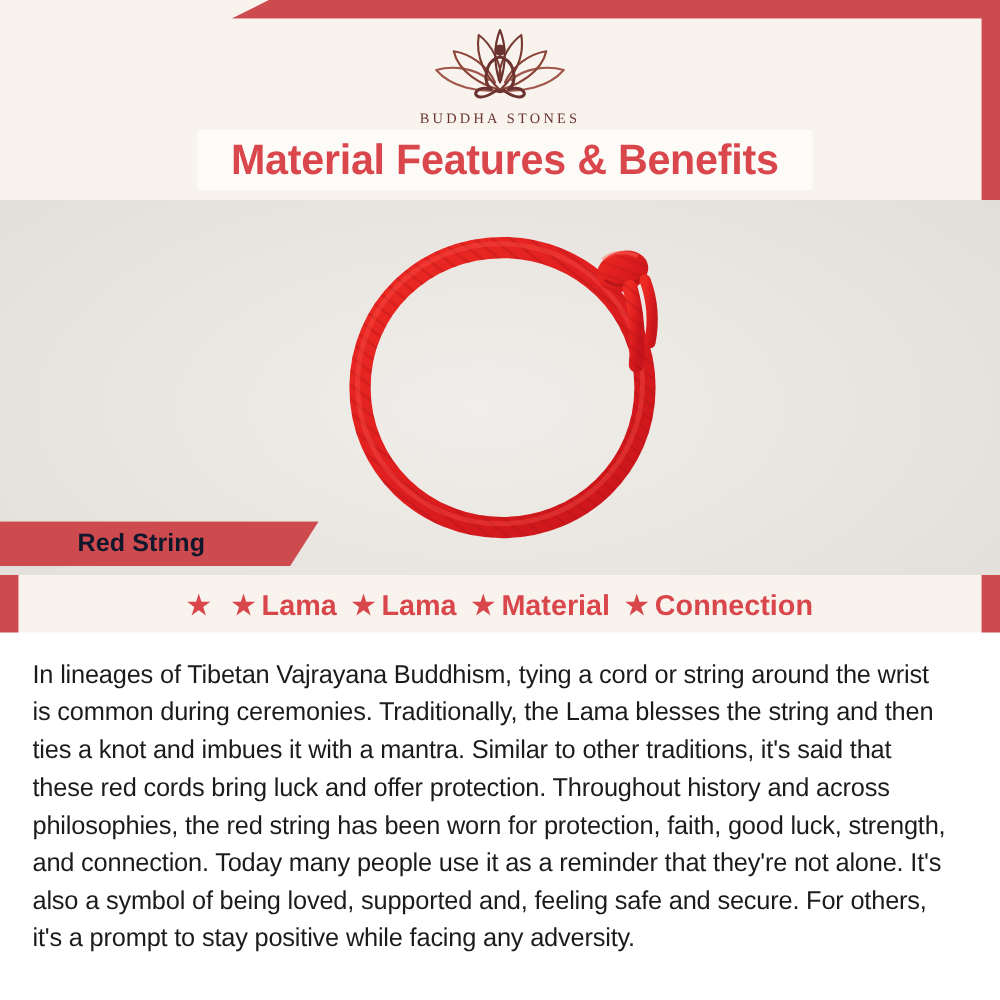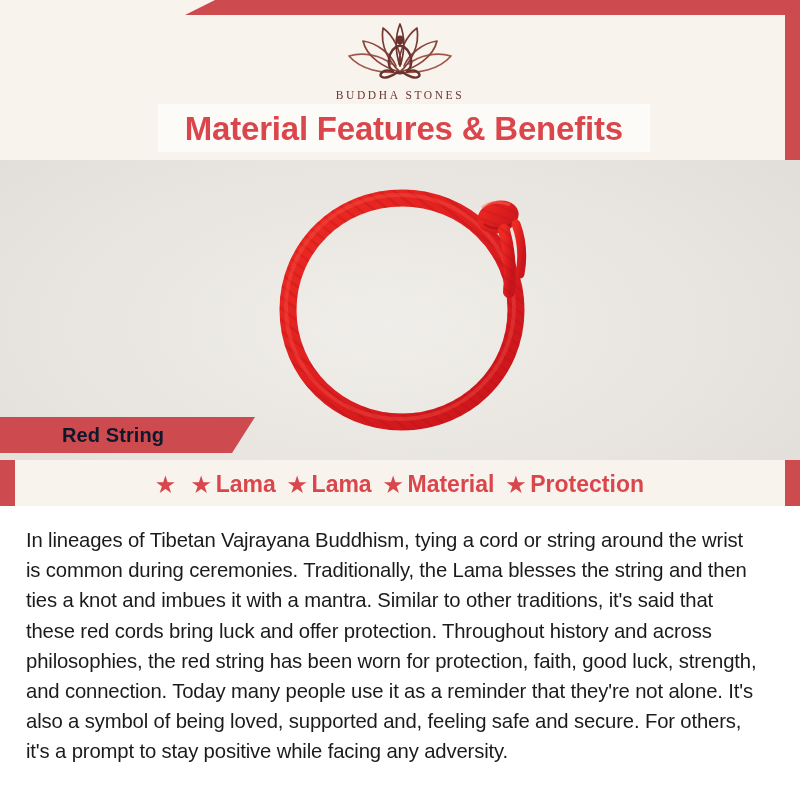--- a/index.html
+++ b/index.html
@@ -330,21 +330,21 @@
     <span class="benefit">
       <span class="star-icon">★</span>
       <span>Lama</span>
     </span>
     <span class="benefit">
       <span class="star-icon">★</span>
       <span>Material</span>
     </span>
     <span class="benefit">
       <span class="star-icon">★</span>
-      <span>Protection</span>
+      <span>Connection</span>
     </span>
   </div>
 
   <div id="body-copy">
     <p id="body-paragraph">In lineages of Tibetan Vajrayana Buddhism, tying a cord or string around the wrist is common during ceremonies. Traditionally, the Lama blesses the string and then ties a knot and imbues it with a mantra. Similar to other traditions, it's said that these red cords bring luck and offer protection. Throughout history and across philosophies, the red string has been worn for protection, faith, good luck, strength, and connection. Today many people use it as a reminder that they're not alone. It's also a symbol of being loved, supported and, feeling safe and secure. For others, it's a prompt to stay positive while facing any adversity.</p>
   </div>
 
 </div>
 
 </body></html>

